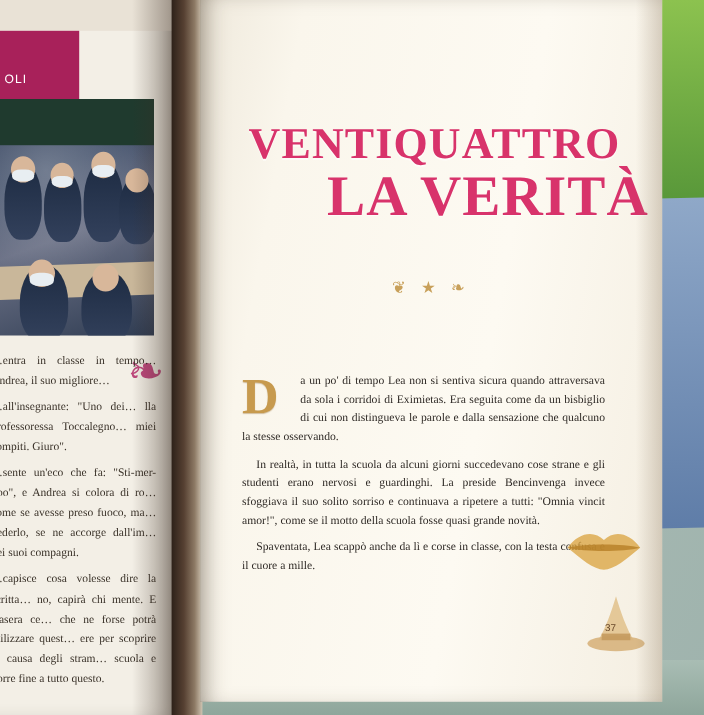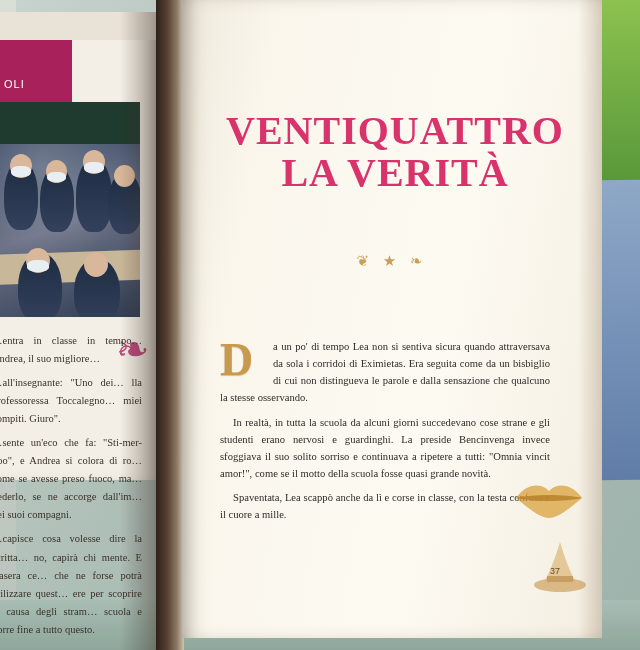--- a/index.html
+++ b/index.html
@@ -51,24 +51,23 @@
     position: absolute;
     left: 0; top: 600px;
     width: 640px; height: 50px;
     background: linear-gradient(180deg, #a9bdb4, #8ea69b);
   }
 
   
   .left-page {
     position: absolute;
     left: 0; top: 0;
-    width: 160px; height: 468px;
+    width: 160px; height: 650px;
     background: #f3efe6;
     box-shadow: inset -14px 0 18px -10px rgba(80,70,60,0.45);
-    margin-top: 12px;
   }
   .left-page-topband {
     position: absolute;
     left: 0; top: 0;
     width: 160px; height: 28px;
     background: #e9e2d6;
   }
   .left-magenta {
     position: absolute;
     left: 0; top: 28px;
@@ -183,21 +182,21 @@
   }
   .title-line {
     display: block;
     font-weight: bold;
     letter-spacing: 1px;
     text-transform: uppercase;
     text-shadow: 0 1px 0 rgba(255,255,255,0.6);
   }
   .title-line.l1 { font-size: 40px; line-height: 1.05; }
   .title-line.l2 { font-size: 40px; line-height: 1.05; }
-  .title-line.l3 { font-size: 40px; line-height: 1.05; }
+  .title-line.l3 { font-size: 52px; line-height: 1.05; text-align: right; }
 
   .title-orn {
     position: absolute;
     left: 140px; top: 252px;
     width: 140px;
     text-align: center;
     color: #c8a05a;
     font-size: 15px;
     letter-spacing: 5px;
   }

